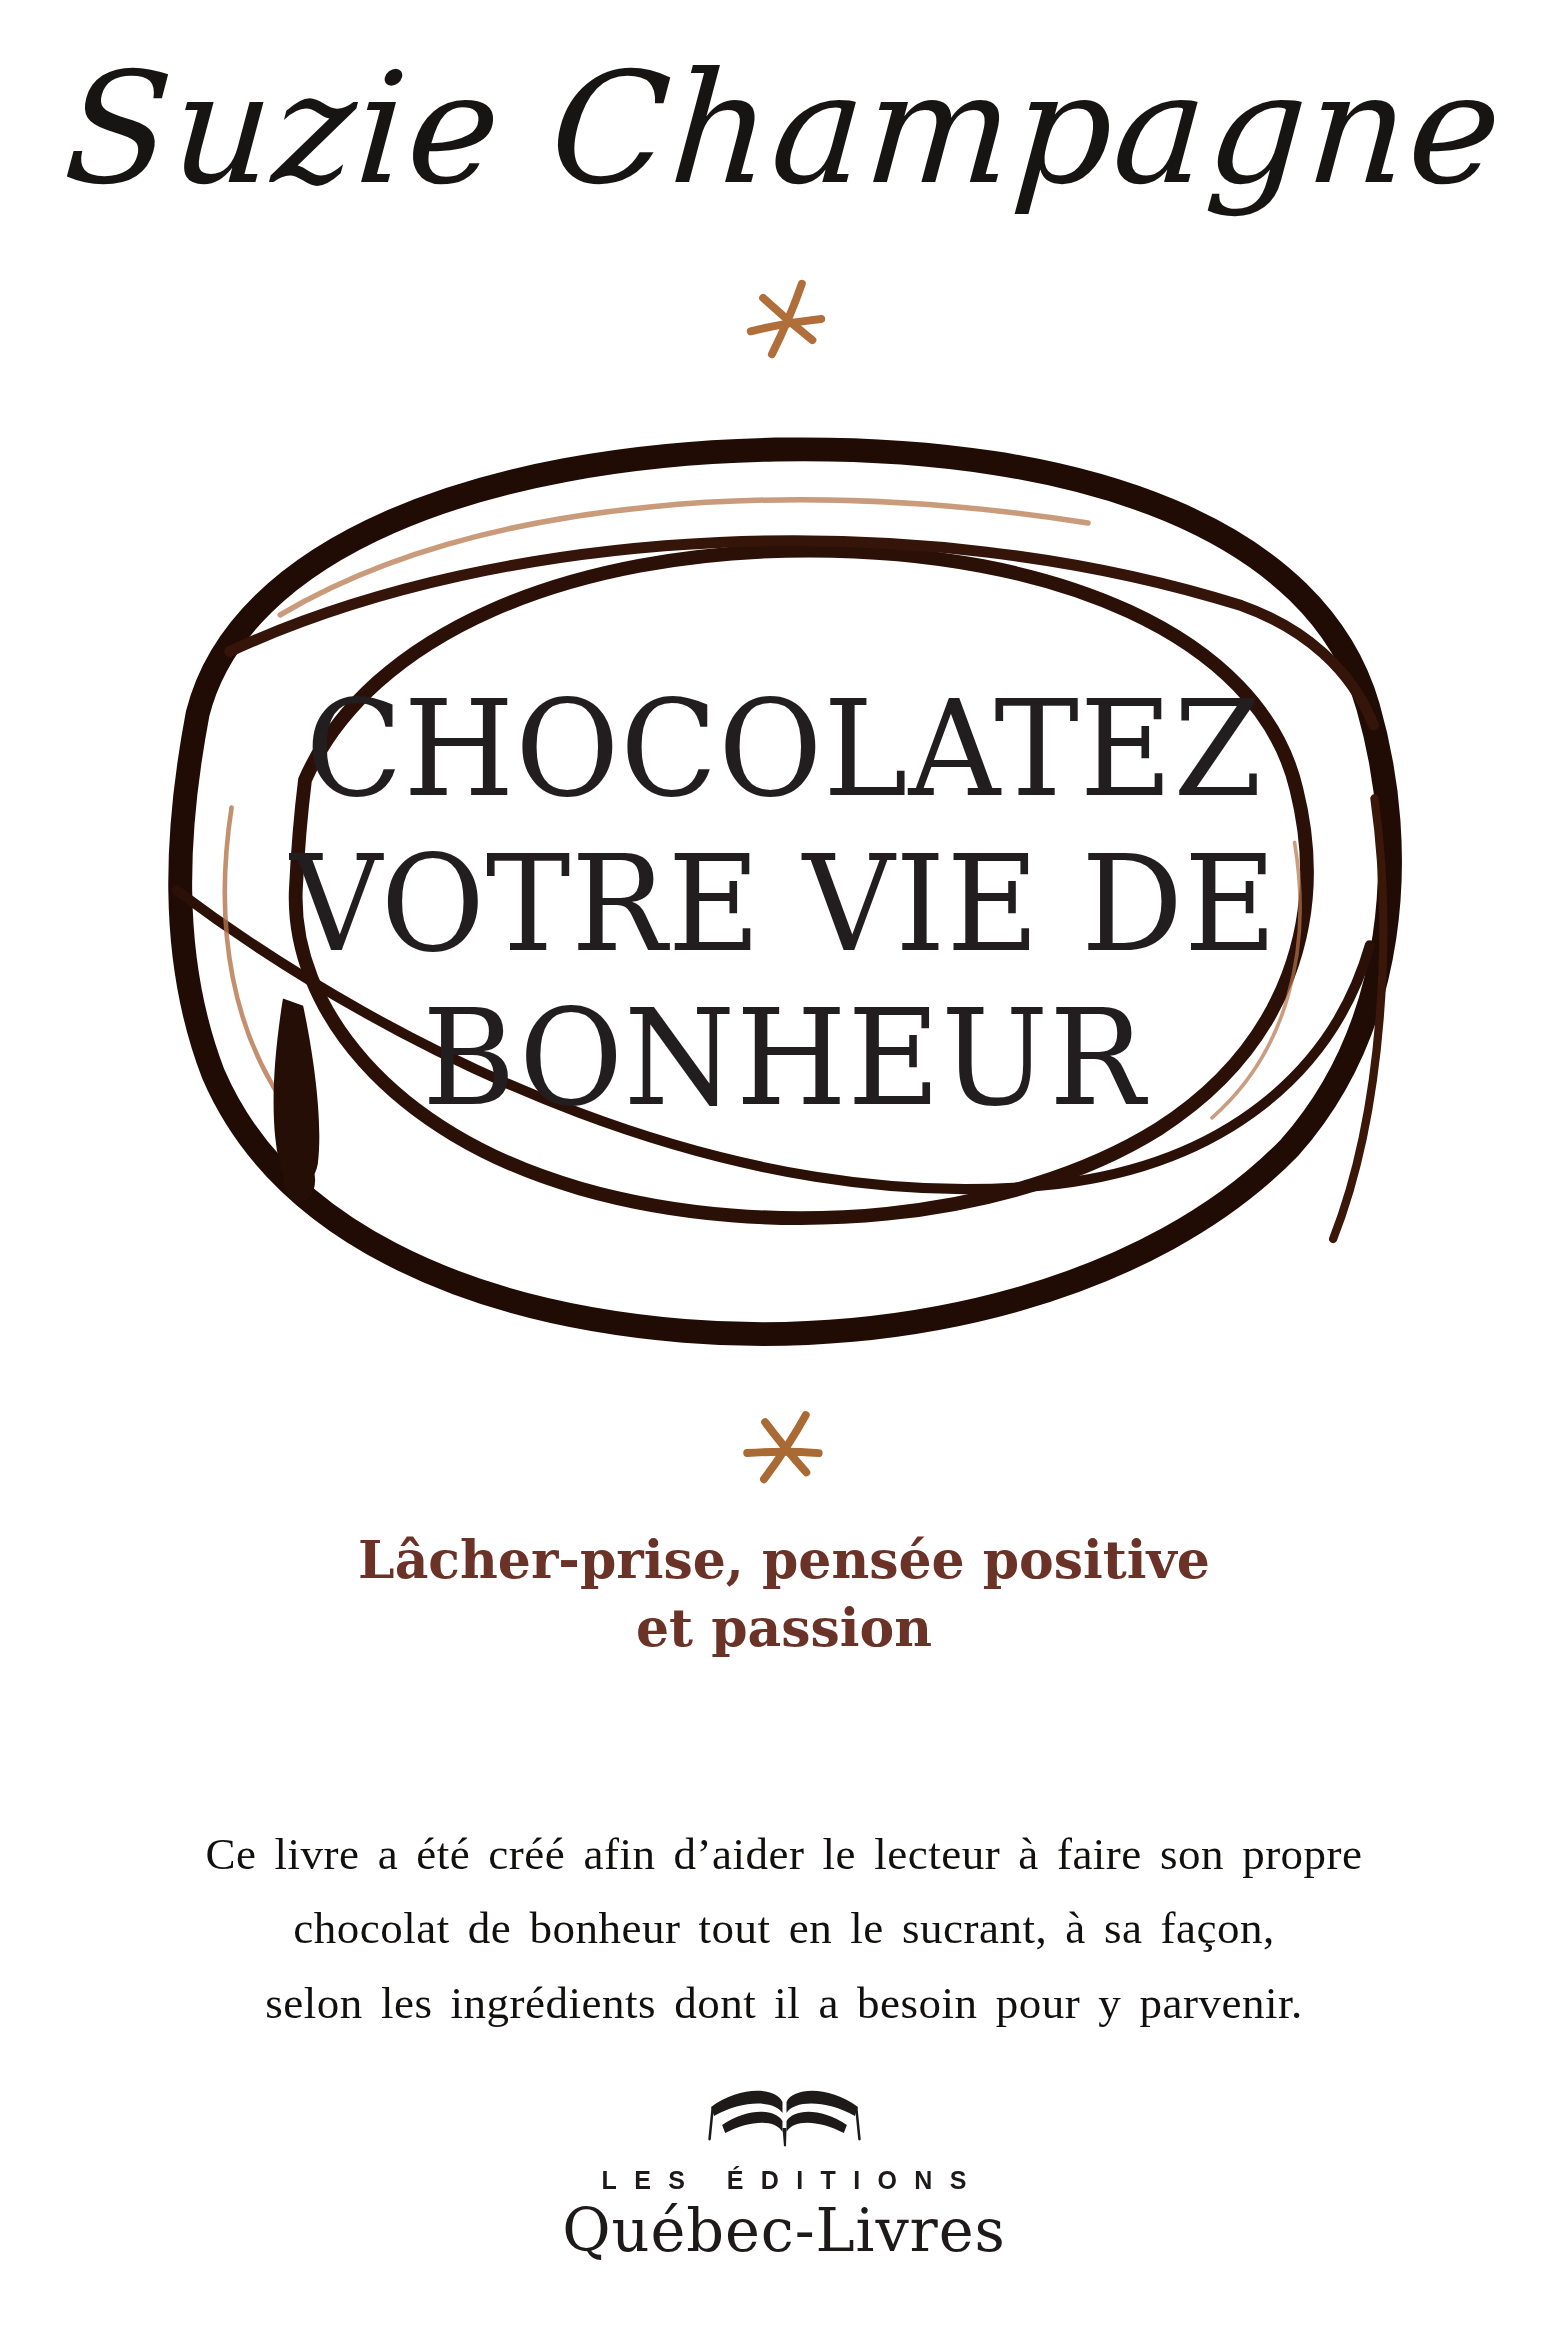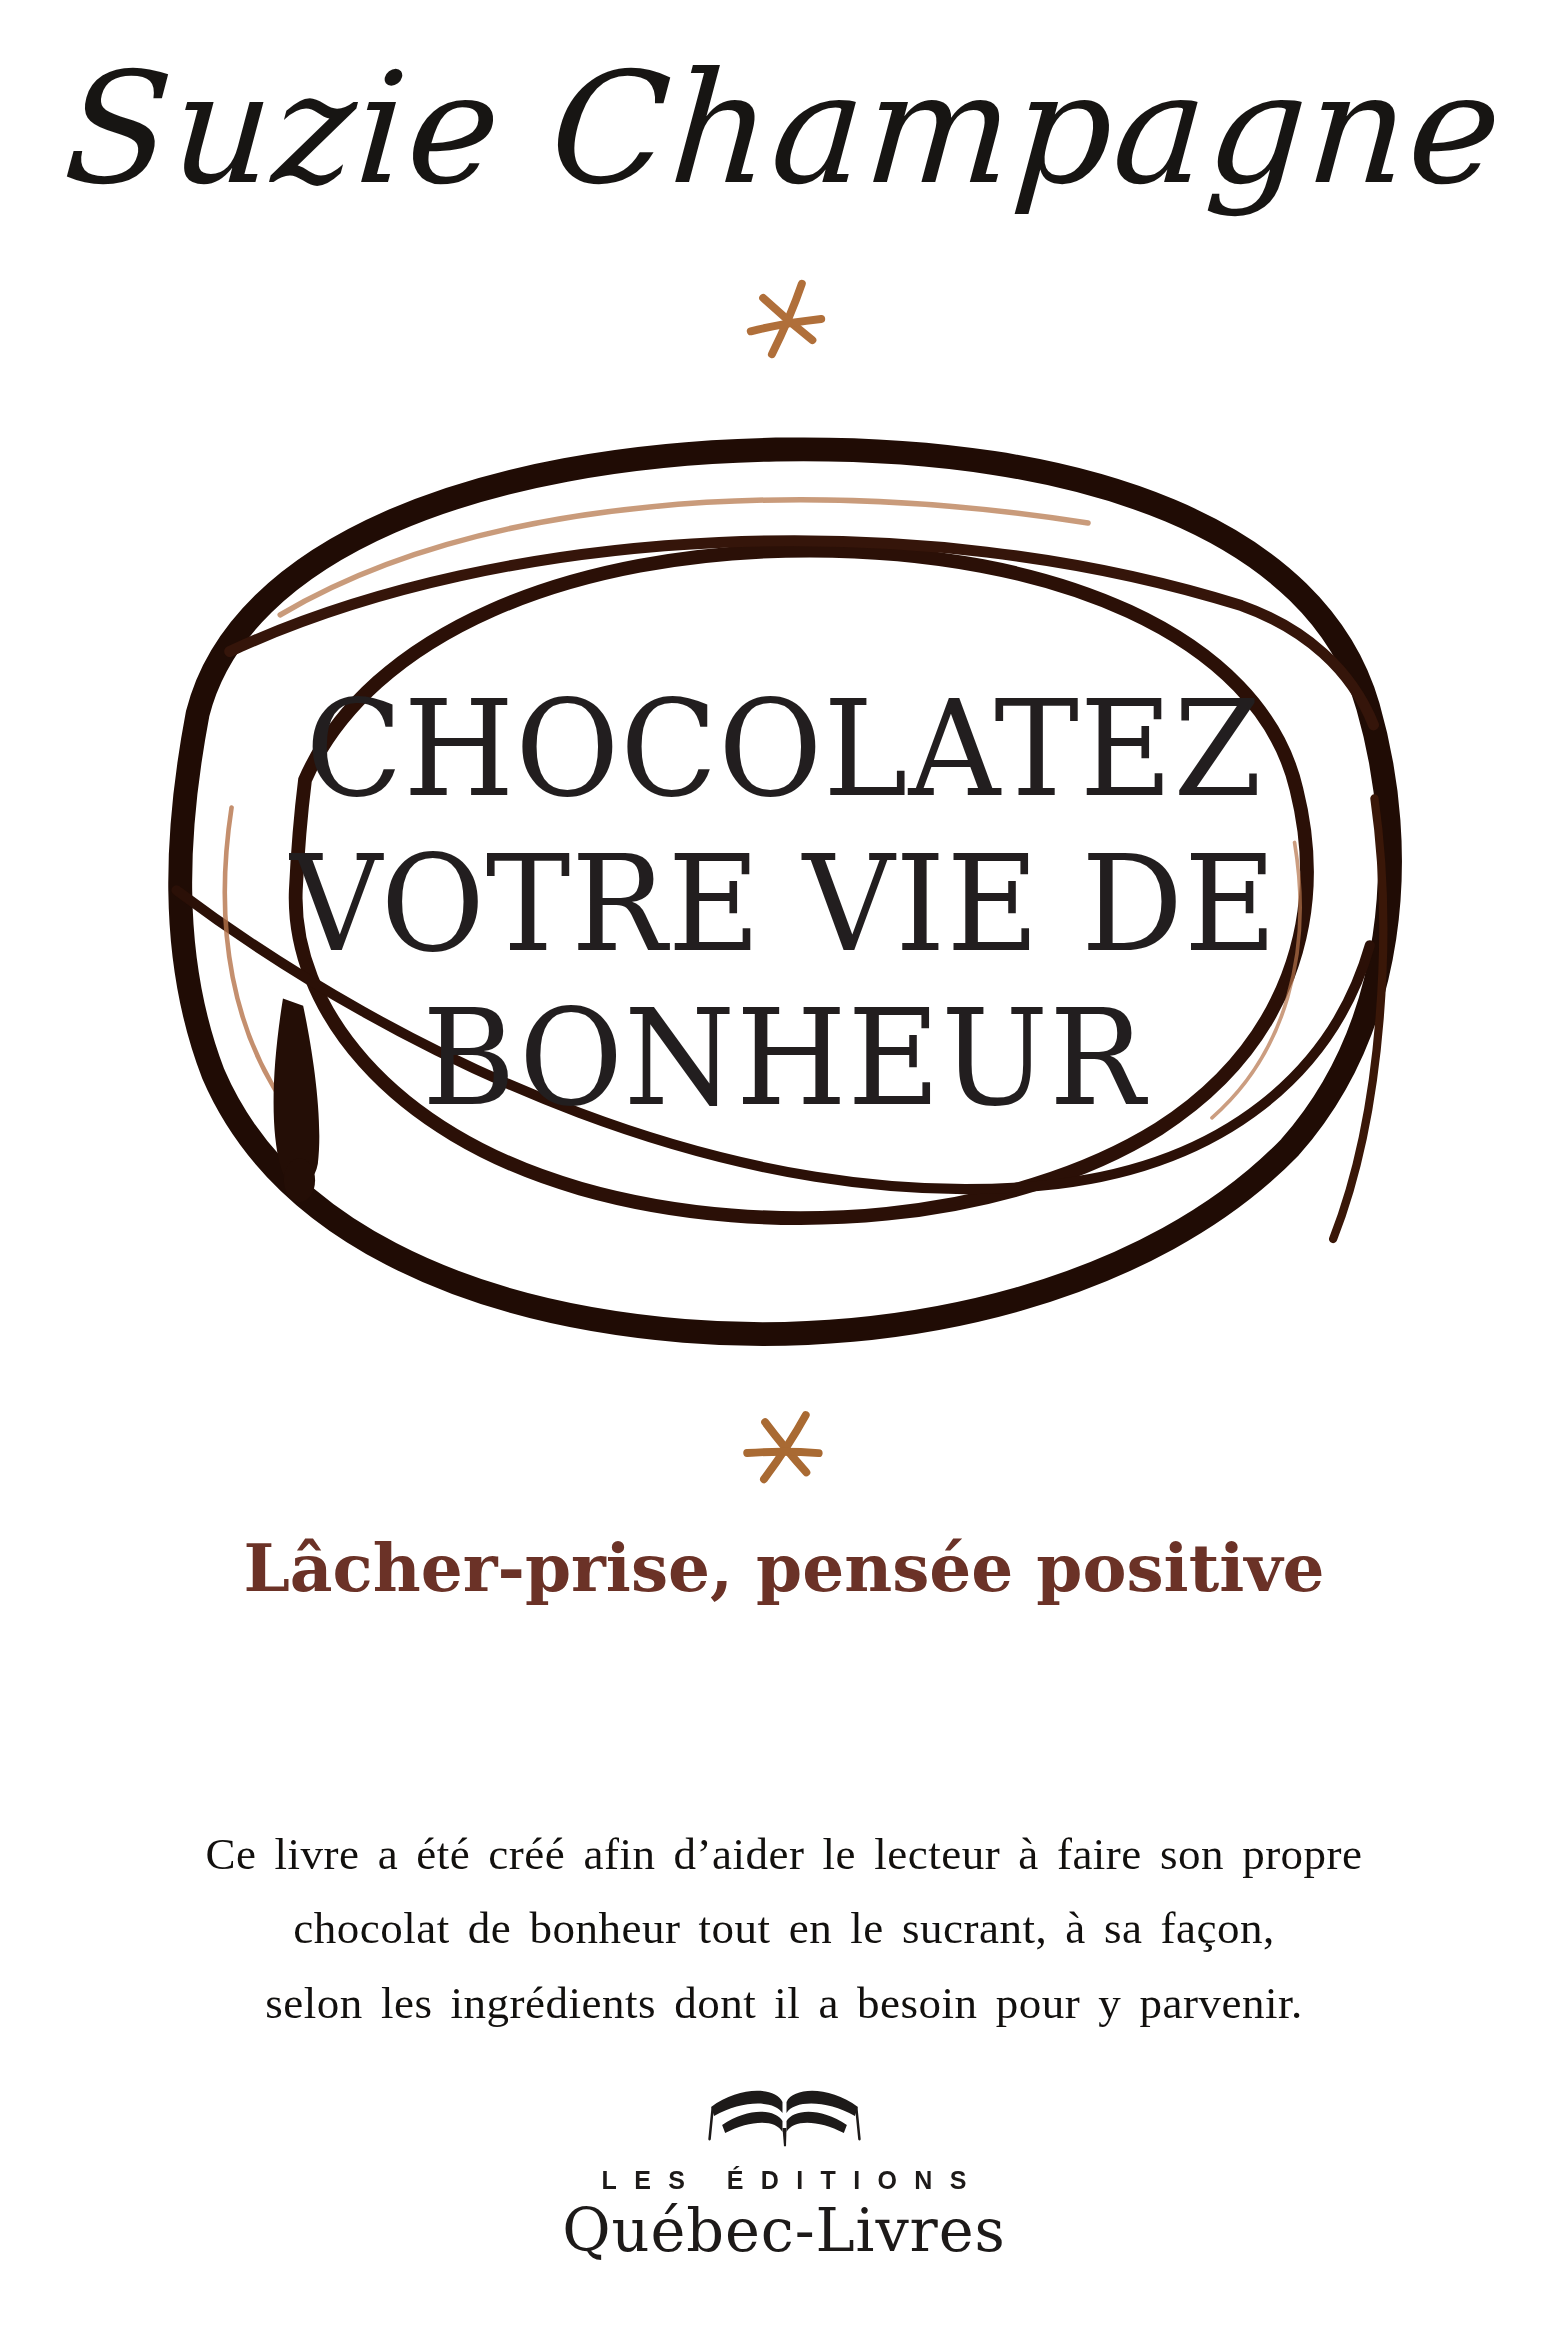--- a/index.html
+++ b/index.html
@@ -41,21 +41,21 @@
     letter-spacing:0.9px;
     transform:scaleY(1.04);
   }
   .title .line{display:block;}
   
   .subtitle{
     position:absolute;top:1526px;left:0;width:100%;
     text-align:center;
     font-family:"DejaVu Serif", serif;
     font-weight:bold;
-    font-size:66px;
+    font-size:52px;
     line-height:1.3;
     color:#6b3227;
     letter-spacing:0px;
   }
   
   .description{
     position:absolute;top:1817px;left:0;width:100%;
     text-align:center;
     font-family:"Liberation Serif", serif;
     font-size:45px;
@@ -151,20 +151,21 @@
   <svg class="star star-2" viewBox="0 0 100 100" aria-hidden="true">
     <g stroke="#a96a33" stroke-width="9" stroke-linecap="round" fill="none">
       <path d="M68,10 Q55,48 34,90"></path>
       <path d="M24,26 Q52,52 80,74"></path>
       <path d="M10,64 Q50,54 90,50"></path>
     </g>
   </svg>
 
   <div class="subtitle">
     <div>Lâcher-prise, pensée positive</div>
+    <div>et passion</div>
   </div>
 
   <div class="description">
     <div>Ce livre a été créé afin d’aider le lecteur à faire son propre</div>
     <div>chocolat de bonheur tout en le sucrant, à sa façon,</div>
     <div>selon les ingrédients dont il a besoin pour y parvenir.</div>
   </div>
 
   <div class="publisher">
     <svg class="book-icon" viewBox="0 0 340 140" aria-hidden="true">

